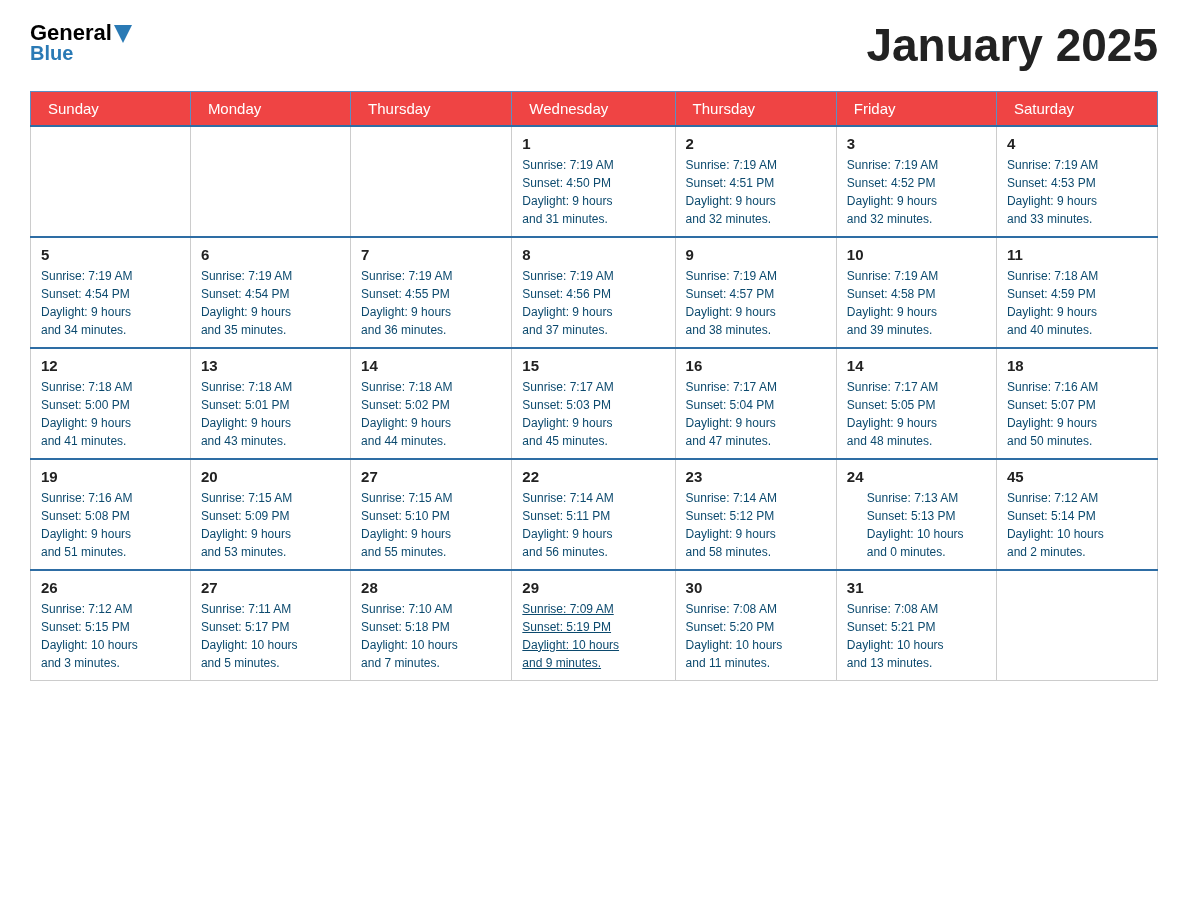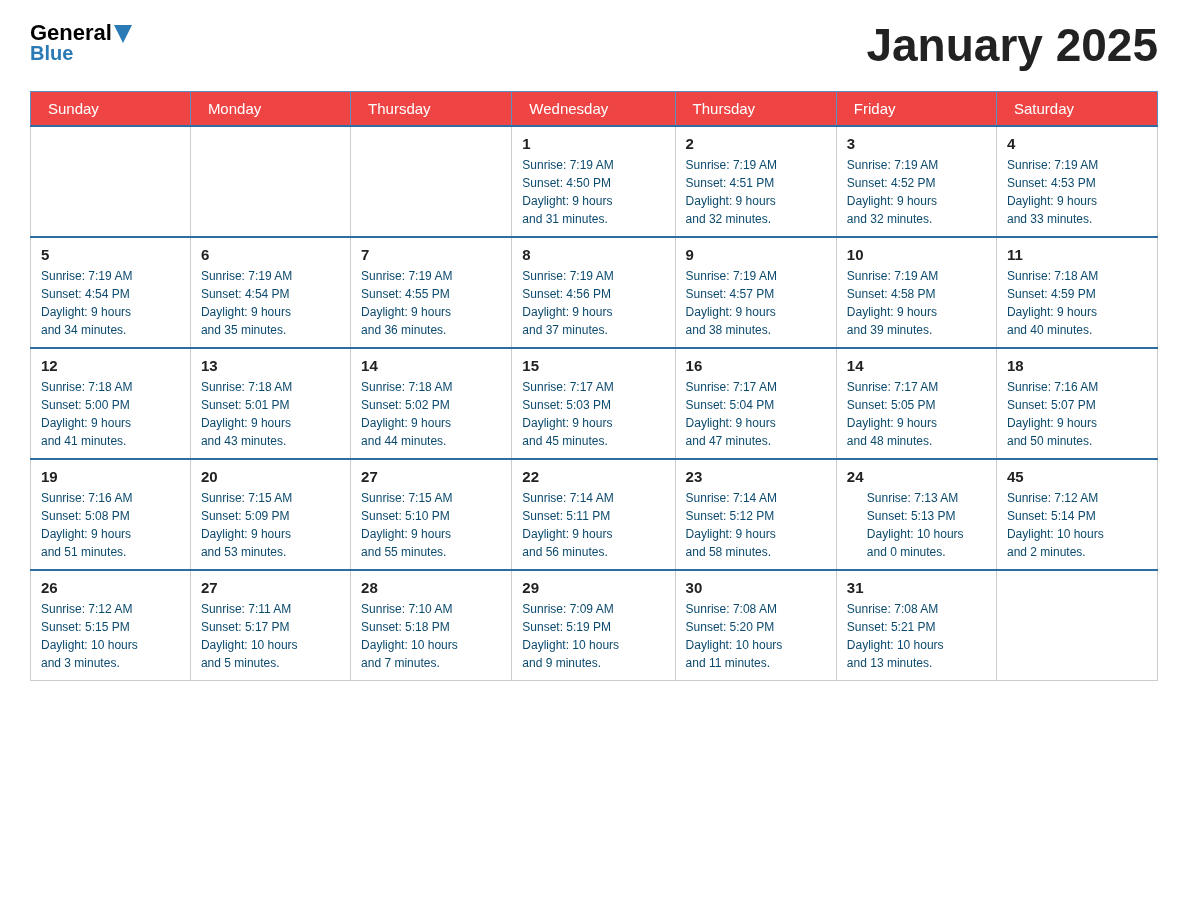--- a/index.html
+++ b/index.html
@@ -318,21 +318,21 @@
         </td>
         <td>
           <span class="day-number">28</span>
           <div class="day-info" style="white-space: pre-line;">Sunrise: 7:10 AM
 Sunset: 5:18 PM
 Daylight: 10 hours
 and 7 minutes.</div>
         </td>
         <td>
           <span class="day-number">29</span>
-          <div class="day-info" style="white-space: pre-line;">Sunrise: 7:09 AM
+          <div class="day-info" style="white-space: pre-line; text-decoration: underline;">Sunrise: 7:09 AM
 Sunset: 5:19 PM
 Daylight: 10 hours
 and 9 minutes.</div>
         </td>
         <td>
           <span class="day-number">30</span>
           <div class="day-info" style="white-space: pre-line;">Sunrise: 7:08 AM
 Sunset: 5:20 PM
 Daylight: 10 hours
 and 11 minutes.</div>

